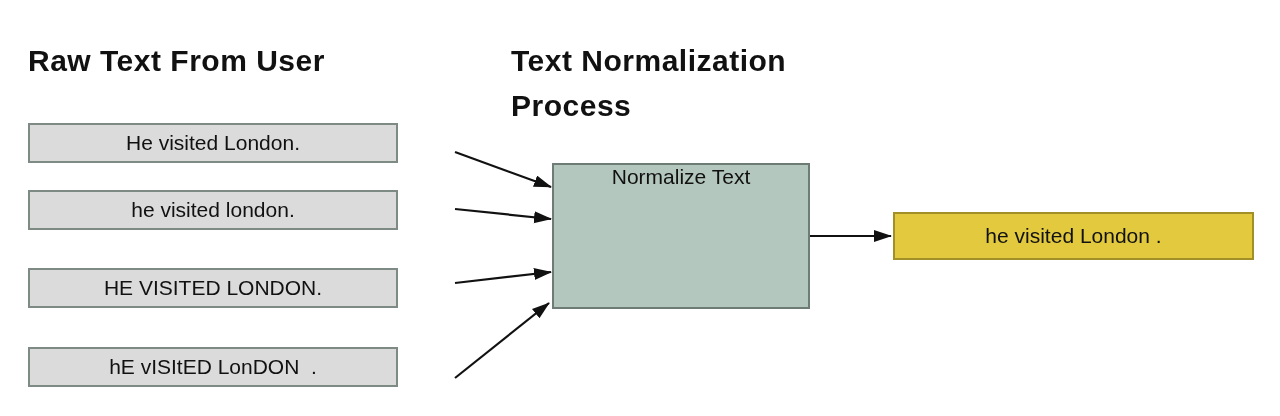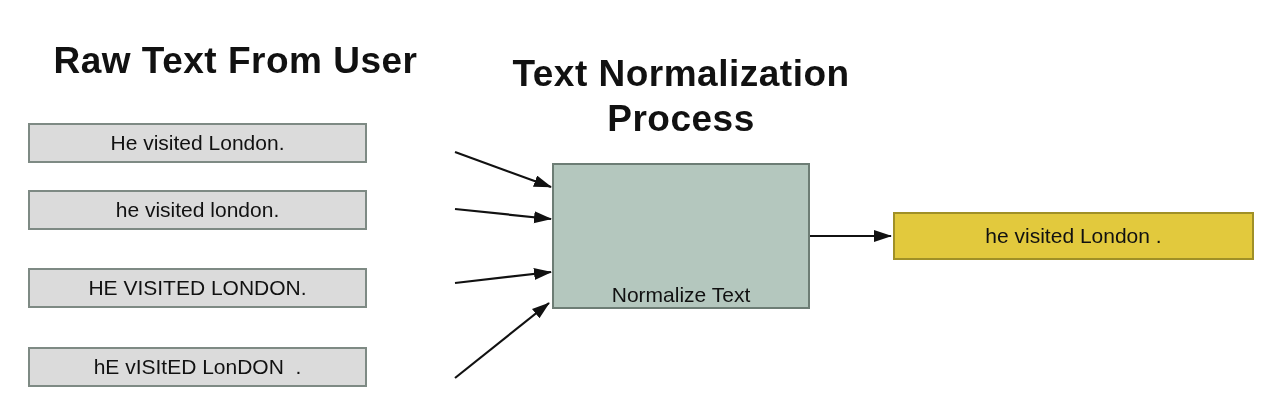--- a/index.html
+++ b/index.html
@@ -19,35 +19,35 @@
   .canvas {
     position: relative;
     width: 1280px;
     height: 416px;
     background: var(--background);
     overflow: hidden;
   }
   .hdr {
     position: absolute;
     top: 38px;
-    font-size: 37px;
+    font-size: 30px;
     font-weight: 700;
     line-height: 45px;
-    text-align: center;
+    text-align: left;
     letter-spacing: 0.5px;
     color: var(--text-color);
   }
   .hdr-left  { left: 28px;  width: 415px; }
-  .hdr-mid   { left: 511px; width: 340px; margin-top: 13px; }
+  .hdr-mid   { left: 511px; width: 340px; }
   .hdr-right { left: 945px; width: 260px; }
 
   .gbox {
     position: absolute;
     left: 28px;
-    width: 339px;
+    width: 370px;
     height: 40px;
     background: var(--box-gray-fill);
     border: 2px solid var(--box-gray-border);
     display: flex;
     align-items: center;
     justify-content: center;
   }
   .gb1 { top: 123px; }
   .gb2 { top: 190px; }
   .gb3 { top: 268px; }
@@ -55,21 +55,21 @@
 
   .pbox {
     position: absolute;
     left: 552px;
     top: 163px;
     width: 258px;
     height: 146px;
     background: var(--process-fill);
     border: 2px solid var(--process-border);
     display: flex;
-    align-items: flex-end;
+    align-items: flex-start;
     justify-content: center;
   }
   .obox {
     position: absolute;
     left: 893px;
     top: 212px;
     width: 361px;
     height: 48px;
     background: var(--output-fill);
     border: 2px solid var(--output-border);

